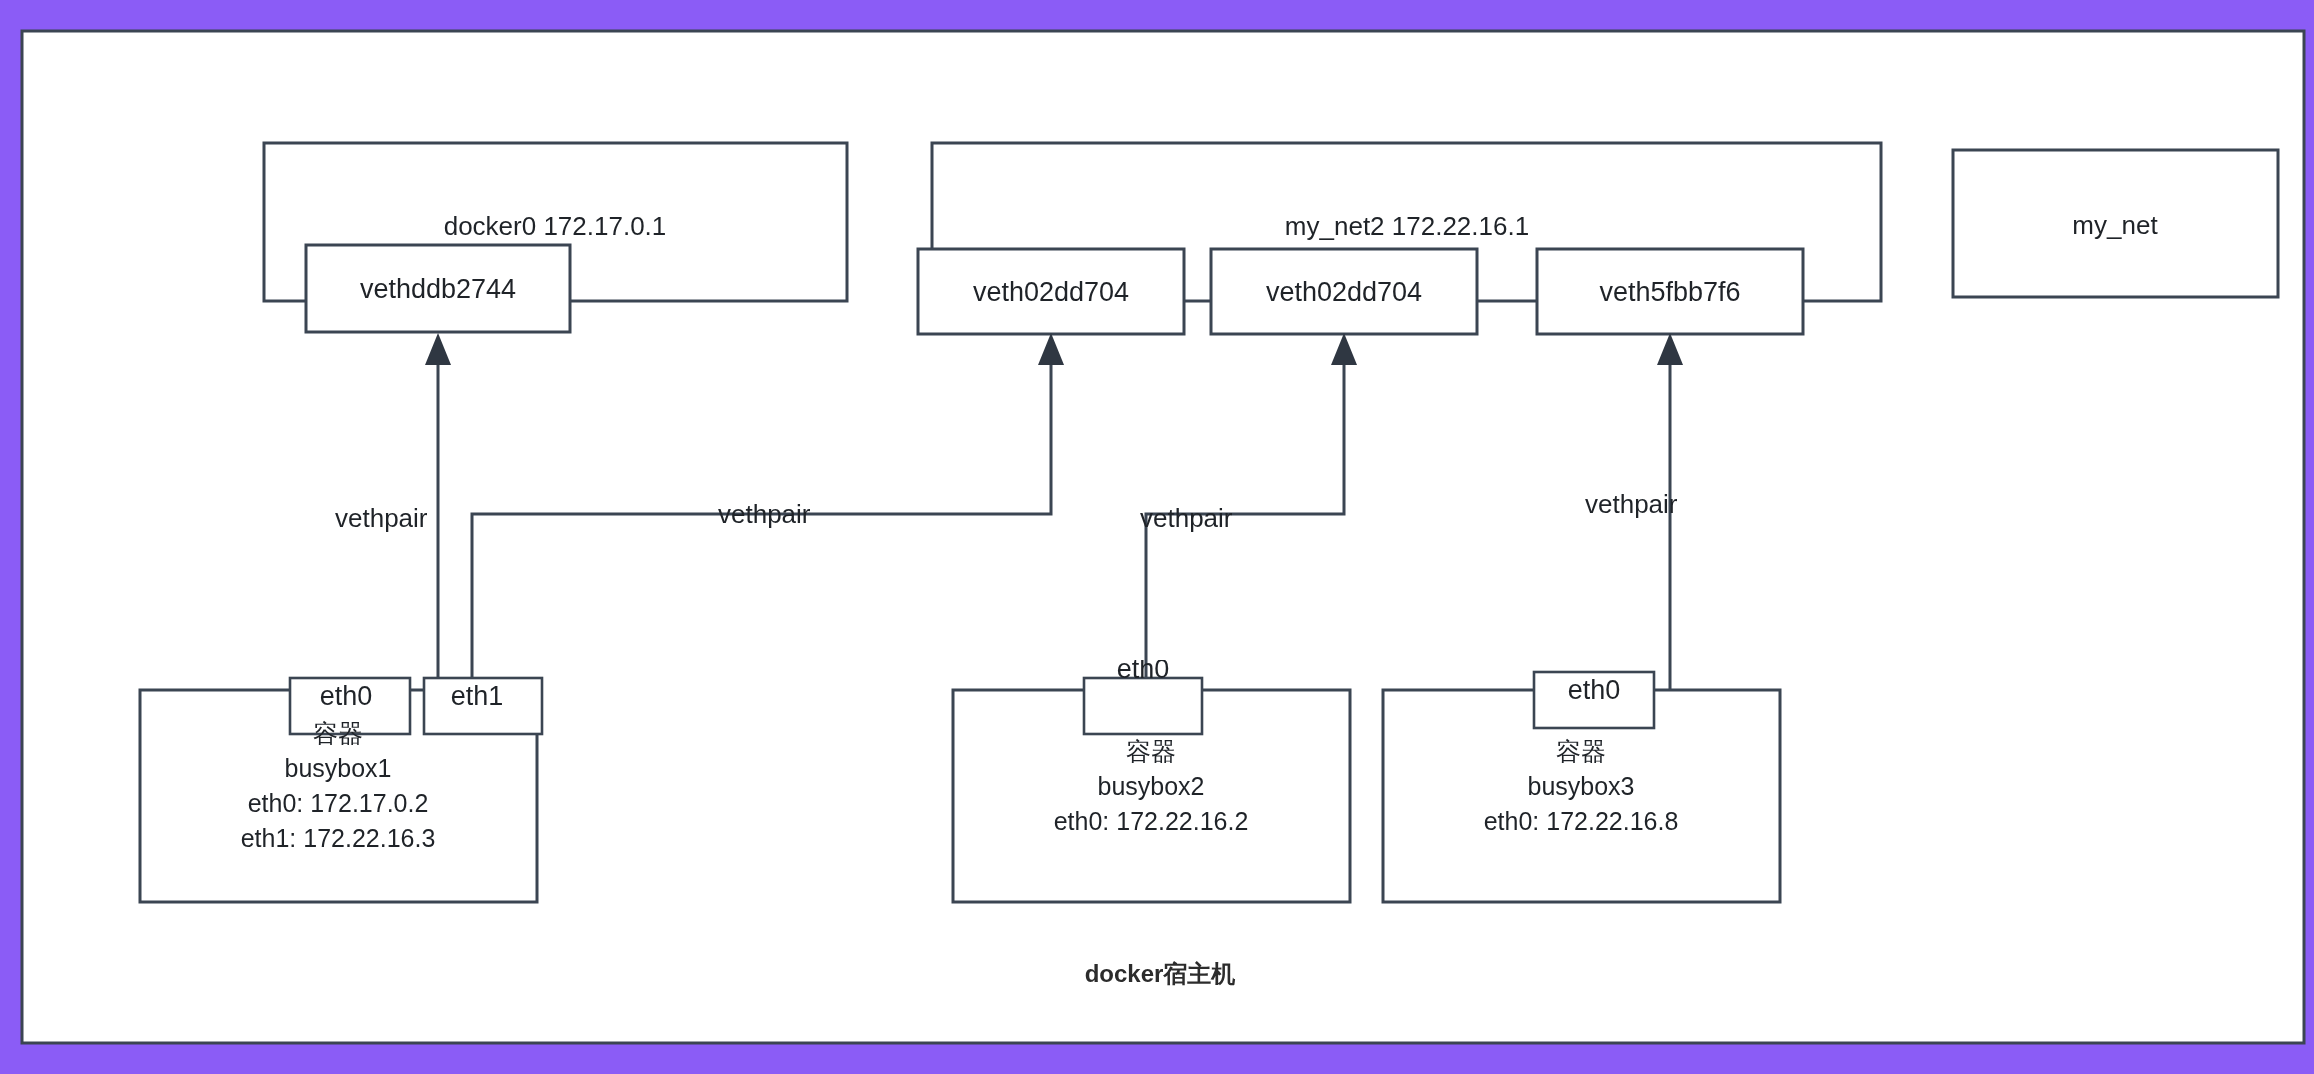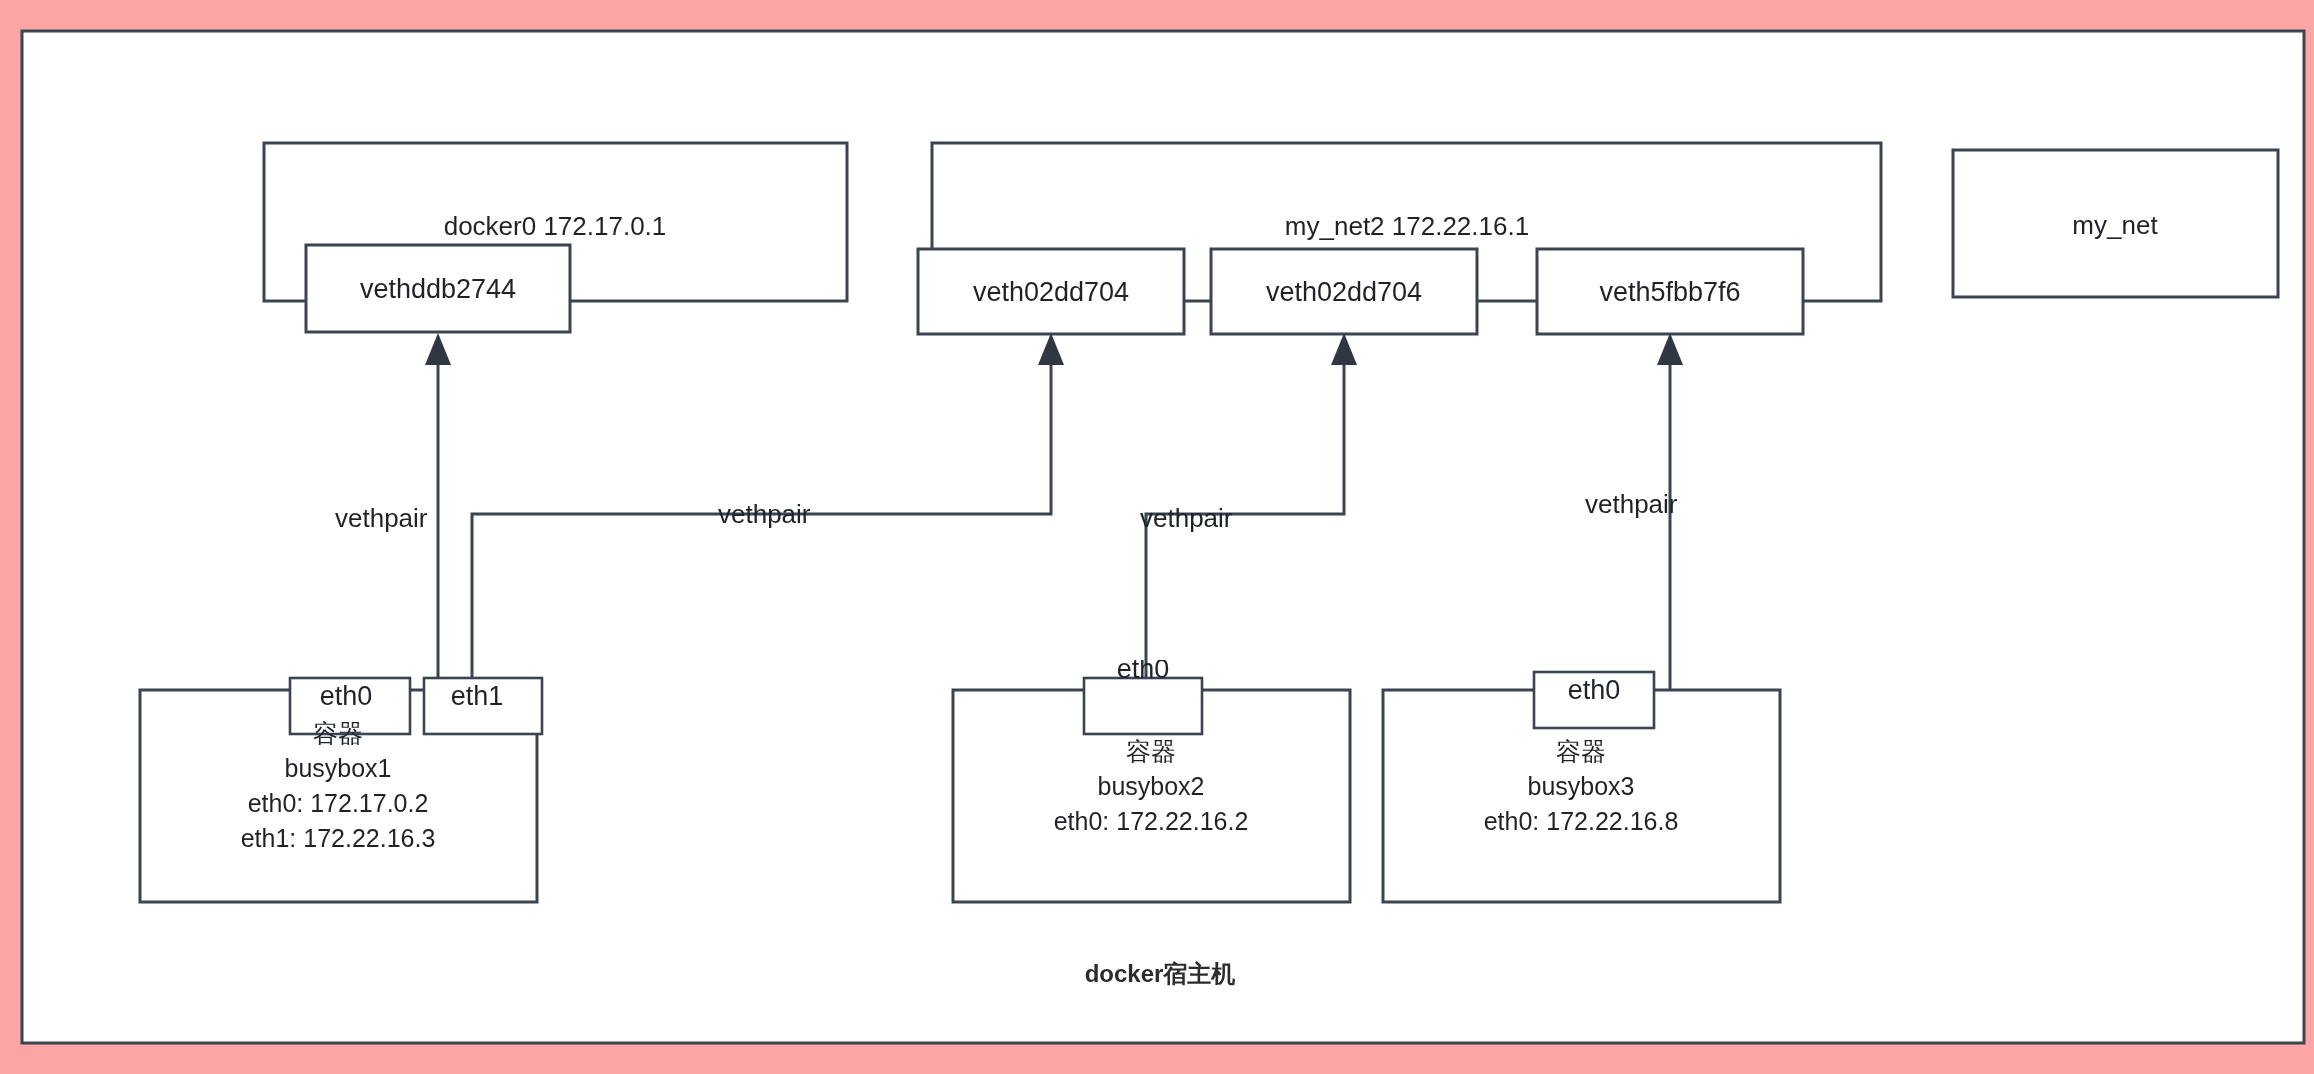--- a/index.html
+++ b/index.html
@@ -7,21 +7,21 @@
     padding: 0;
     background: #ffffff;
   }
   body {
     font-family: "Liberation Sans", sans-serif;
   }
   #stage {
     position: relative;
     width: 2314px;
     height: 1074px;
-    background: #fca5a5;
+    background: #8b5cf6;
     overflow: hidden;
   }
   svg.layer {
     position: absolute;
     left: 0;
     top: 0;
     width: 2314px;
     height: 1074px;
   }
   .box-fill { fill: #ffffff; }

